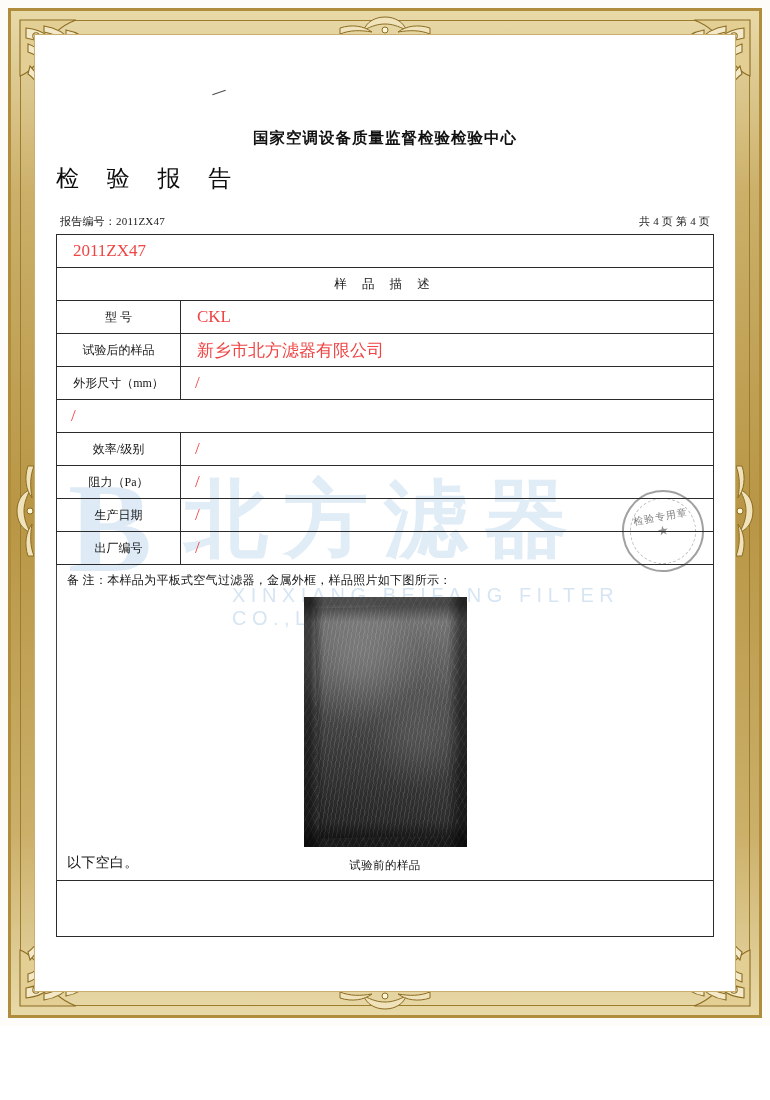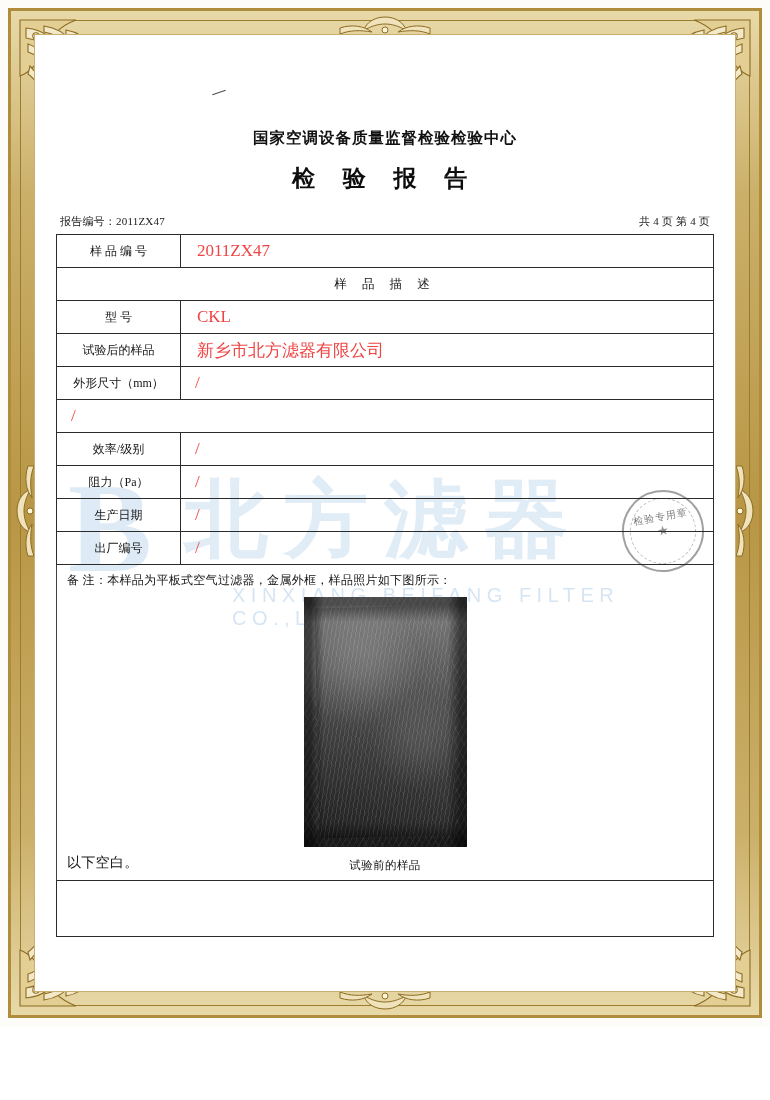--- a/index.html
+++ b/index.html
@@ -75,23 +75,22 @@
   .org-title {
     text-align: center;
     font-size: 15.5px;
     font-weight: bold;
     letter-spacing: 1px;
     color: #111;
     margin-top: 72px;
     font-family: "Liberation Serif", serif;
   }
   .main-title {
-    text-align: center;
     font-size: 23px;
-    font-weight: bold;
+    font-weight: normal;
     letter-spacing: 11px;
     color: #0d0d0d;
     margin-top: 14px;
   }
 
   .meta-row {
     display: flex;
     justify-content: space-between;
     align-items: flex-end;
     margin-top: 20px;
@@ -441,21 +440,20 @@
     </div>
 
     <div class="seal">
       <div class="seal-txt">检验专用章</div>
       <div class="seal-star">★</div>
     </div>
 
     <div class="tbl">
 
       <div class="trow">
-        <div class="tcell-label">样 品 编 号</div>
         <div class="tcell-val">2011ZX47</div>
       </div>
 
       <div class="trow">
         <div class="tcell-full">样 品 描 述</div>
       </div>
 
       <div class="trow">
         <div class="tcell-label">型  号</div>
         <div class="tcell-val">CKL</div>

